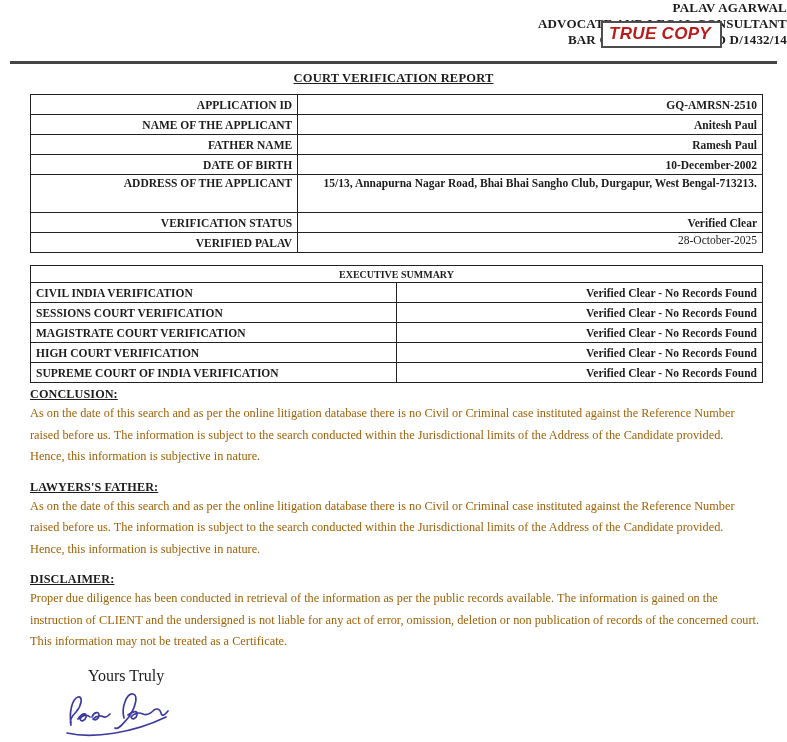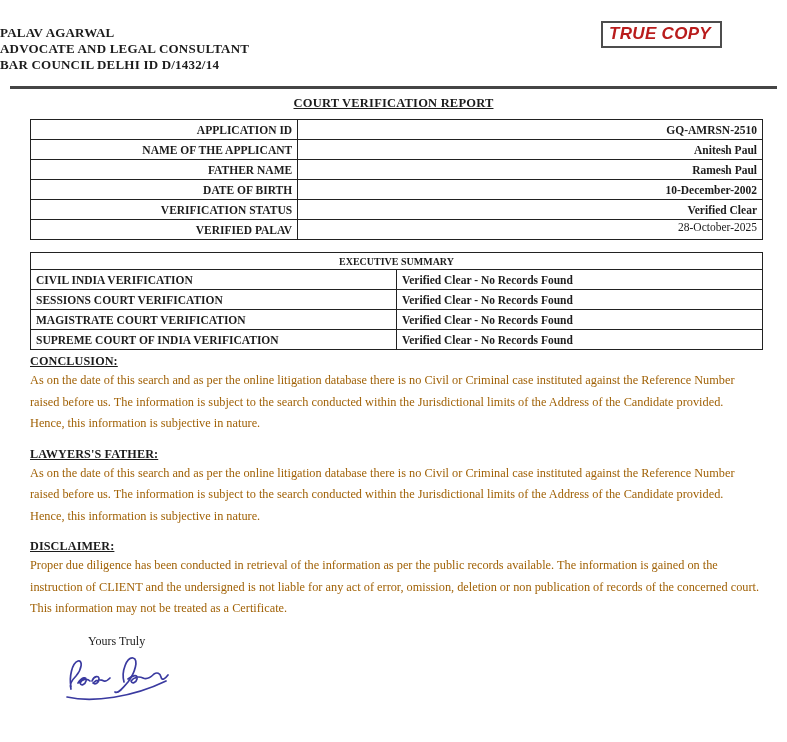--- a/index.html
+++ b/index.html
@@ -7,21 +7,21 @@
   body {
     width: 787px; height: 742px;
     font-family: "Liberation Serif", serif;
     color: #1c1c1c;
     overflow: hidden;
     position: relative;
   }
   .page { width: 787px; height: 742px; position: relative; }
 
   
-  .letterhead { padding-top: 25px; text-align: left; }
+  .letterhead { text-align: right; }
   .lh-line {
     font-weight: bold;
     font-size: 13px;
     line-height: 16px;
     letter-spacing: 0.2px;
   }
 
   .stamp {
     position: absolute;
     top: 21px; right: 65px;
@@ -77,41 +77,41 @@
 
   .summary-table { margin-top: 12px; }
   .summary-table td.sum-head {
     text-align: center;
     font-size: 10px;
     height: 17px;
     padding: 0 4px;
   }
   .summary-table tr.sum-row { height: 20px; }
   .summary-table td.lbl { width: 36.5%; }
-  .summary-table td.cval { text-align: left; }
+  .summary-table td.cval { text-align: right; }
 
   
   .section { margin: 4px 27px 0 30px; }
   .section + .section { margin-top: 12px; }
   .section h2 {
     font-size: 12.2px;
     font-weight: bold;
     text-decoration: underline;
     letter-spacing: 0.1px;
   }
   .section p {
     margin-top: 1px;
     font-size: 12.3px;
     line-height: 21.5px;
     color: #a16207;
   }
 
   
   .closing { margin: 14px 30px 0 30px; }
-  .yours-truly { font-size: 12px; margin-left: 58px; }
+  .yours-truly { font-size: 16px; margin-left: 58px; }
   .signature { margin: 2px 0 0 28px; display: block; }
 </style>
 </head>
 <body>
 
 <div class="page">
 
   <div class="stamp">
     <span>TRUE COPY</span>
   </div>
@@ -137,20 +137,24 @@
         <td class="val">Anitesh Paul</td>
       </tr>
       <tr>
         <td class="lbl">FATHER NAME</td>
         <td class="val">Ramesh Paul</td>
       </tr>
       <tr>
         <td class="lbl">DATE OF BIRTH</td>
         <td class="val">10-December-2002</td>
       </tr>
+      <tr class="row-address">
+        <td class="lbl">ADDRESS OF THE APPLICANT</td>
+        <td class="val">15/13, Annapurna Nagar Road, Bhai Bhai Sangho Club, Durgapur, West Bengal-713213.</td>
+      </tr>
       <tr>
         <td class="lbl">VERIFICATION STATUS</td>
         <td class="val">Verified Clear</td>
       </tr>
       <tr class="row-vdate">
         <td class="lbl">VERIFIED PALAV</td>
         <td class="val">28-October-2025</td>
       </tr>
     </tbody>
   </table>
@@ -163,20 +167,24 @@
       <tr class="sum-row">
         <td class="lbl">CIVIL INDIA VERIFICATION</td>
         <td class="cval">Verified Clear - No Records Found</td>
       </tr>
       <tr class="sum-row">
         <td class="lbl">SESSIONS COURT VERIFICATION</td>
         <td class="cval">Verified Clear - No Records Found</td>
       </tr>
       <tr class="sum-row">
         <td class="lbl">MAGISTRATE COURT VERIFICATION</td>
+        <td class="cval">Verified Clear - No Records Found</td>
+      </tr>
+      <tr class="sum-row">
+        <td class="lbl">HIGH COURT VERIFICATION</td>
         <td class="cval">Verified Clear - No Records Found</td>
       </tr>
       <tr class="sum-row">
         <td class="lbl">SUPREME COURT OF INDIA VERIFICATION</td>
         <td class="cval">Verified Clear - No Records Found</td>
       </tr>
     </tbody>
   </table>
 
   <div class="section">

